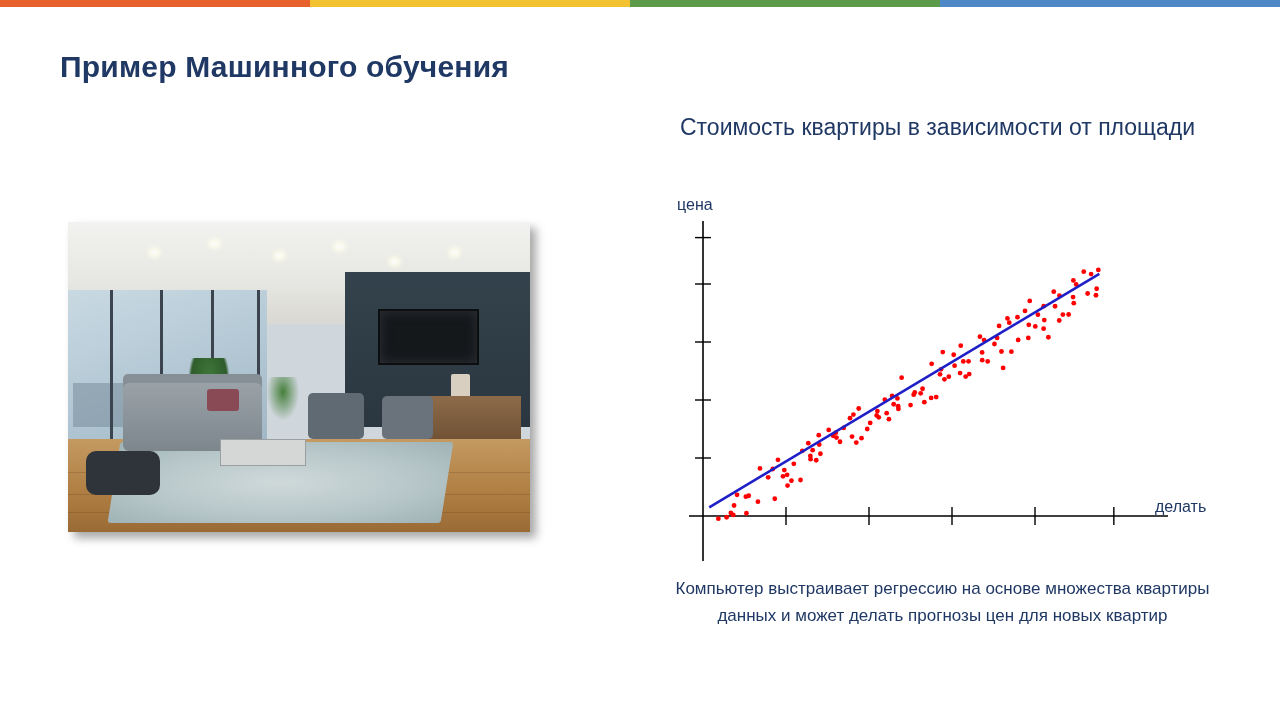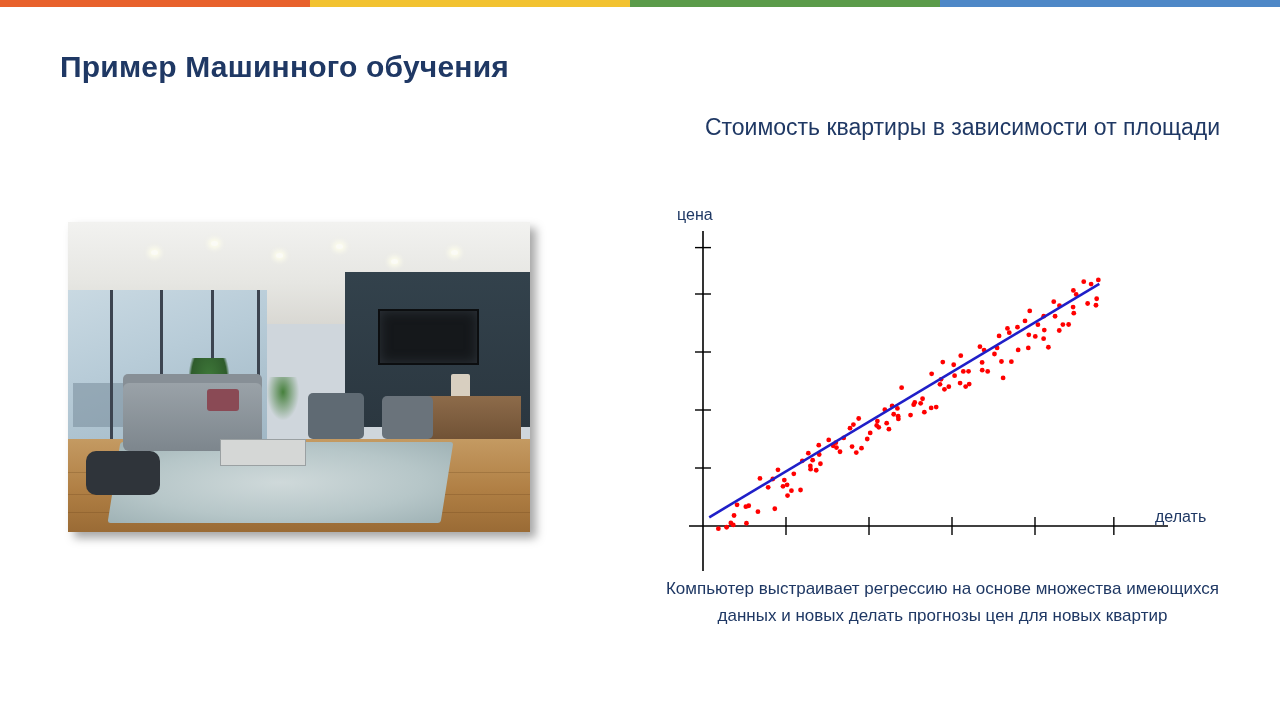--- a/index.html
+++ b/index.html
@@ -145,29 +145,29 @@
     position: absolute; right: 13%; top: 49%; width: 4%; height: 8%;
     background: #d8cfc0; border-radius: 2px;
   }
 
   
   .chart-title {
     position: absolute;
     left: 655px;
     top: 112px;
     width: 565px;
-    text-align: right;
+    text-align: center;
     font-size: 23px;
     line-height: 30px;
     color: #1f3864;
   }
   .chart-area {
     position: absolute;
     left: 655px;
-    top: 206px;
+    top: 196px;
     width: 590px;
     height: 380px;
   }
   .axis-label-y {
     position: absolute;
     left: 22px; top: 0px;
     font-size: 16px;
     color: #1f3864;
   }
   .axis-label-x {
@@ -375,13 +375,13 @@
       <circle cx="329.0871368577331" cy="144.0384473510087" r="2.4" fill="#FF0000"></circle>
       <circle cx="382.91935277462" cy="118.65581973791123" r="2.4" fill="#FF0000"></circle>
       <circle cx="428.742692656517" cy="75.62546399831771" r="2.4" fill="#FF0000"></circle>
       <circle cx="203.69988416194914" cy="212.5059336066246" r="2.4" fill="#FF0000"></circle>
       <circle cx="255.54290238857268" cy="209.1015803694725" r="2.4" fill="#FF0000"></circle>
       <circle cx="327.2203829365969" cy="164.18938394188882" r="2.4" fill="#FF0000"></circle>
       <line x1="54.225" y1="311.3" x2="444.32500000000005" y2="77.85000000000002" stroke="#1F1FC8" stroke-width="2.6"></line>
     </svg>
 </div>
 
-<div class="caption">Компьютер выстраивает регрессию на основе множества имеющихся данных и новых делать прогнозы цен для новых квартир</div>
+<div class="caption">Компьютер выстраивает регрессию на основе множества квартиры данных и может делать прогнозы цен для новых квартир</div>
 
 </body></html>

